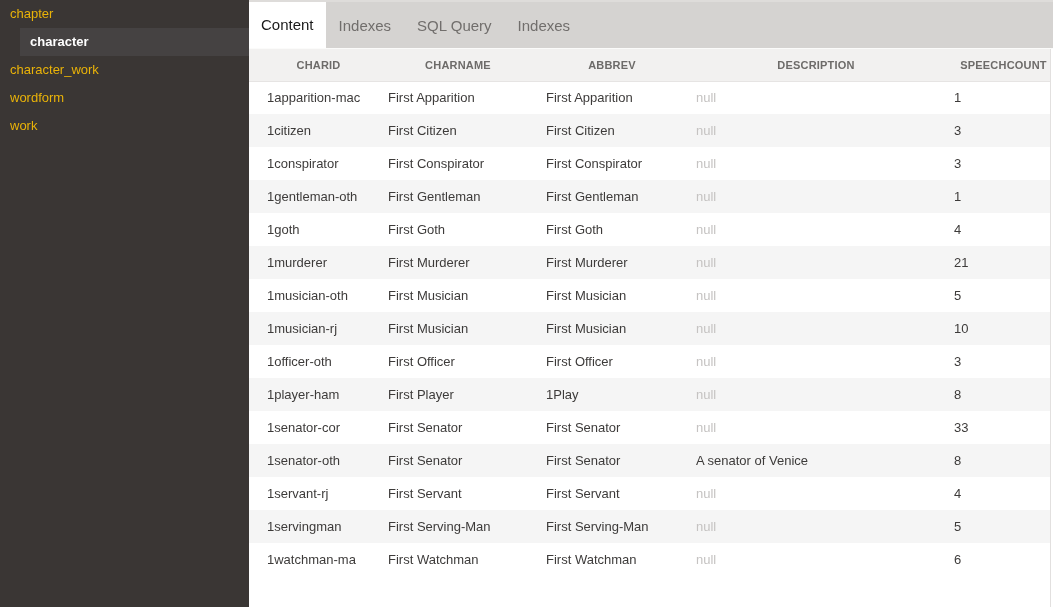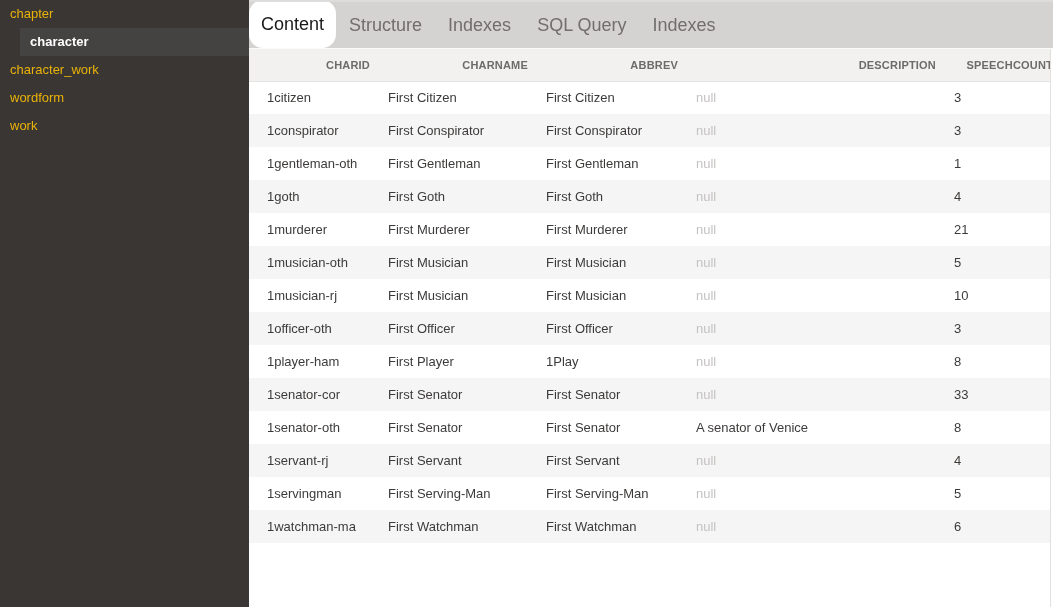--- a/index.html
+++ b/index.html
@@ -28,38 +28,37 @@
   .content { flex: 1; min-width: 0; display: flex; flex-direction: column; background: #fff; }
 
   .tabbar {
     height: 48px; flex: none; background: #d5d3d1;
     border-top: 2px solid #dedcda;
     display: flex; align-items: stretch;
     overflow: hidden;
   }
   .tab {
     display: flex; align-items: center; padding: 0 13px;
-    font-size: 18px; color: #716e6c; cursor: default;
+    font-size: 15px; color: #716e6c; cursor: default;
     white-space: nowrap;
-    border-radius: 14px;
   }
   .tab.active {
     background: #ffffff; color: #1a1a1a; margin-top: -2px;
     padding: 0 12px; font-weight: 500;
   }
 
   .tablewrap {
     flex: 1; position: relative; background: #ffffff;
     border-top: 1px solid #fbfbfa; overflow: hidden;
   }
   table { border-collapse: collapse; table-layout: fixed; width: 100%; }
   col.c1 { width: 121px; } col.c2 { width: 158px; } col.c3 { width: 150px; }
   col.c4 { width: 258px; } col.c5 { width: auto; }
   thead th {
-    height: 32px; background: #f2f1f0; text-align: right;
+    height: 32px; background: #f2f1f0; text-align: center;
     font-size: 11px; font-weight: bold; letter-spacing: 0.2px;
     color: #6d6b69; padding: 0 0 0 18px;
     border-bottom: 1px solid #e6e4e3; white-space: nowrap; overflow: hidden;
   }
   tbody td {
     height: 33px; font-size: 13px; color: #3d3b3a;
     padding: 0 4px 0 18px; white-space: nowrap; overflow: hidden;
   }
   tbody tr:nth-child(even) { background: #f5f5f5; }
   td.nullv { color: #c5c3c2; }
@@ -78,21 +77,20 @@
       <div class="side-item">chapter</div>
       <div class="side-item selected">character</div>
       <div class="side-item">character_work</div>
       <div class="side-item">wordform</div>
       <div class="side-item">work</div>
     </aside>
 
   <main class="content">
     <div class="tabbar">
         <div class="tab active">Content</div>
-        <div class="tab">Structure</div>
         <div class="tab">Indexes</div>
         <div class="tab">SQL Query</div>
         <div class="tab">Indexes</div>
       </div>
 
     <div class="tablewrap">
       <table>
         <colgroup>
           <col class="c1">
             <col class="c2">
@@ -104,20 +102,27 @@
           <tr>
               <th>CHARID</th>
               <th>CHARNAME</th>
               <th>ABBREV</th>
               <th>DESCRIPTION</th>
               <th>SPEECHCOUNT</th>
             </tr>
         </thead>
         <tbody>
             <tr>
+              <td>1apparition-mac</td>
+              <td>First Apparition</td>
+              <td>First Apparition</td>
+              <td class="nullv">null</td>
+              <td>1</td>
+            </tr>
+            <tr>
               <td>1citizen</td>
               <td>First Citizen</td>
               <td>First Citizen</td>
               <td class="nullv">null</td>
               <td>3</td>
             </tr>
             <tr>
               <td>1conspirator</td>
               <td>First Conspirator</td>
               <td>First Conspirator</td>

